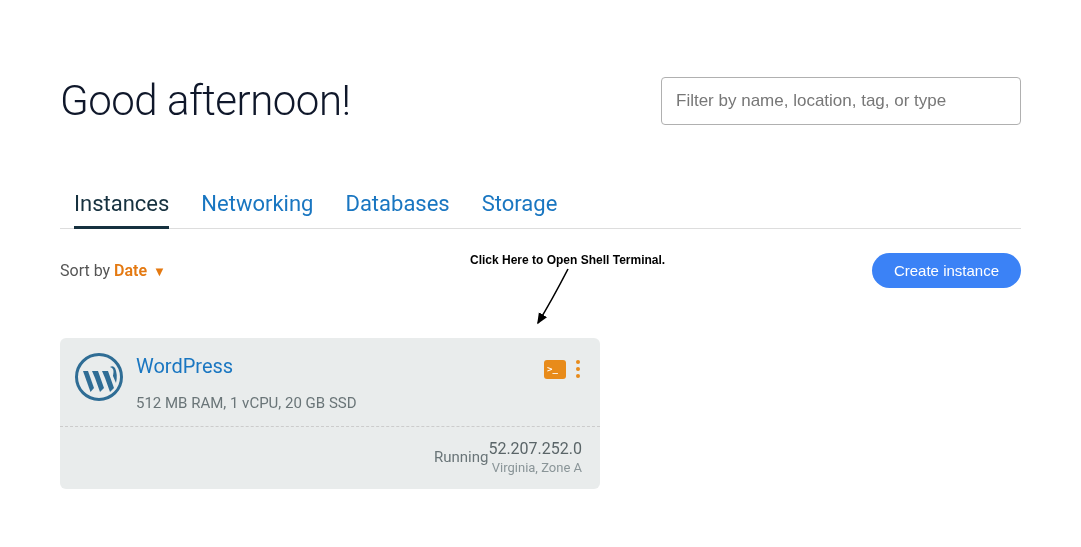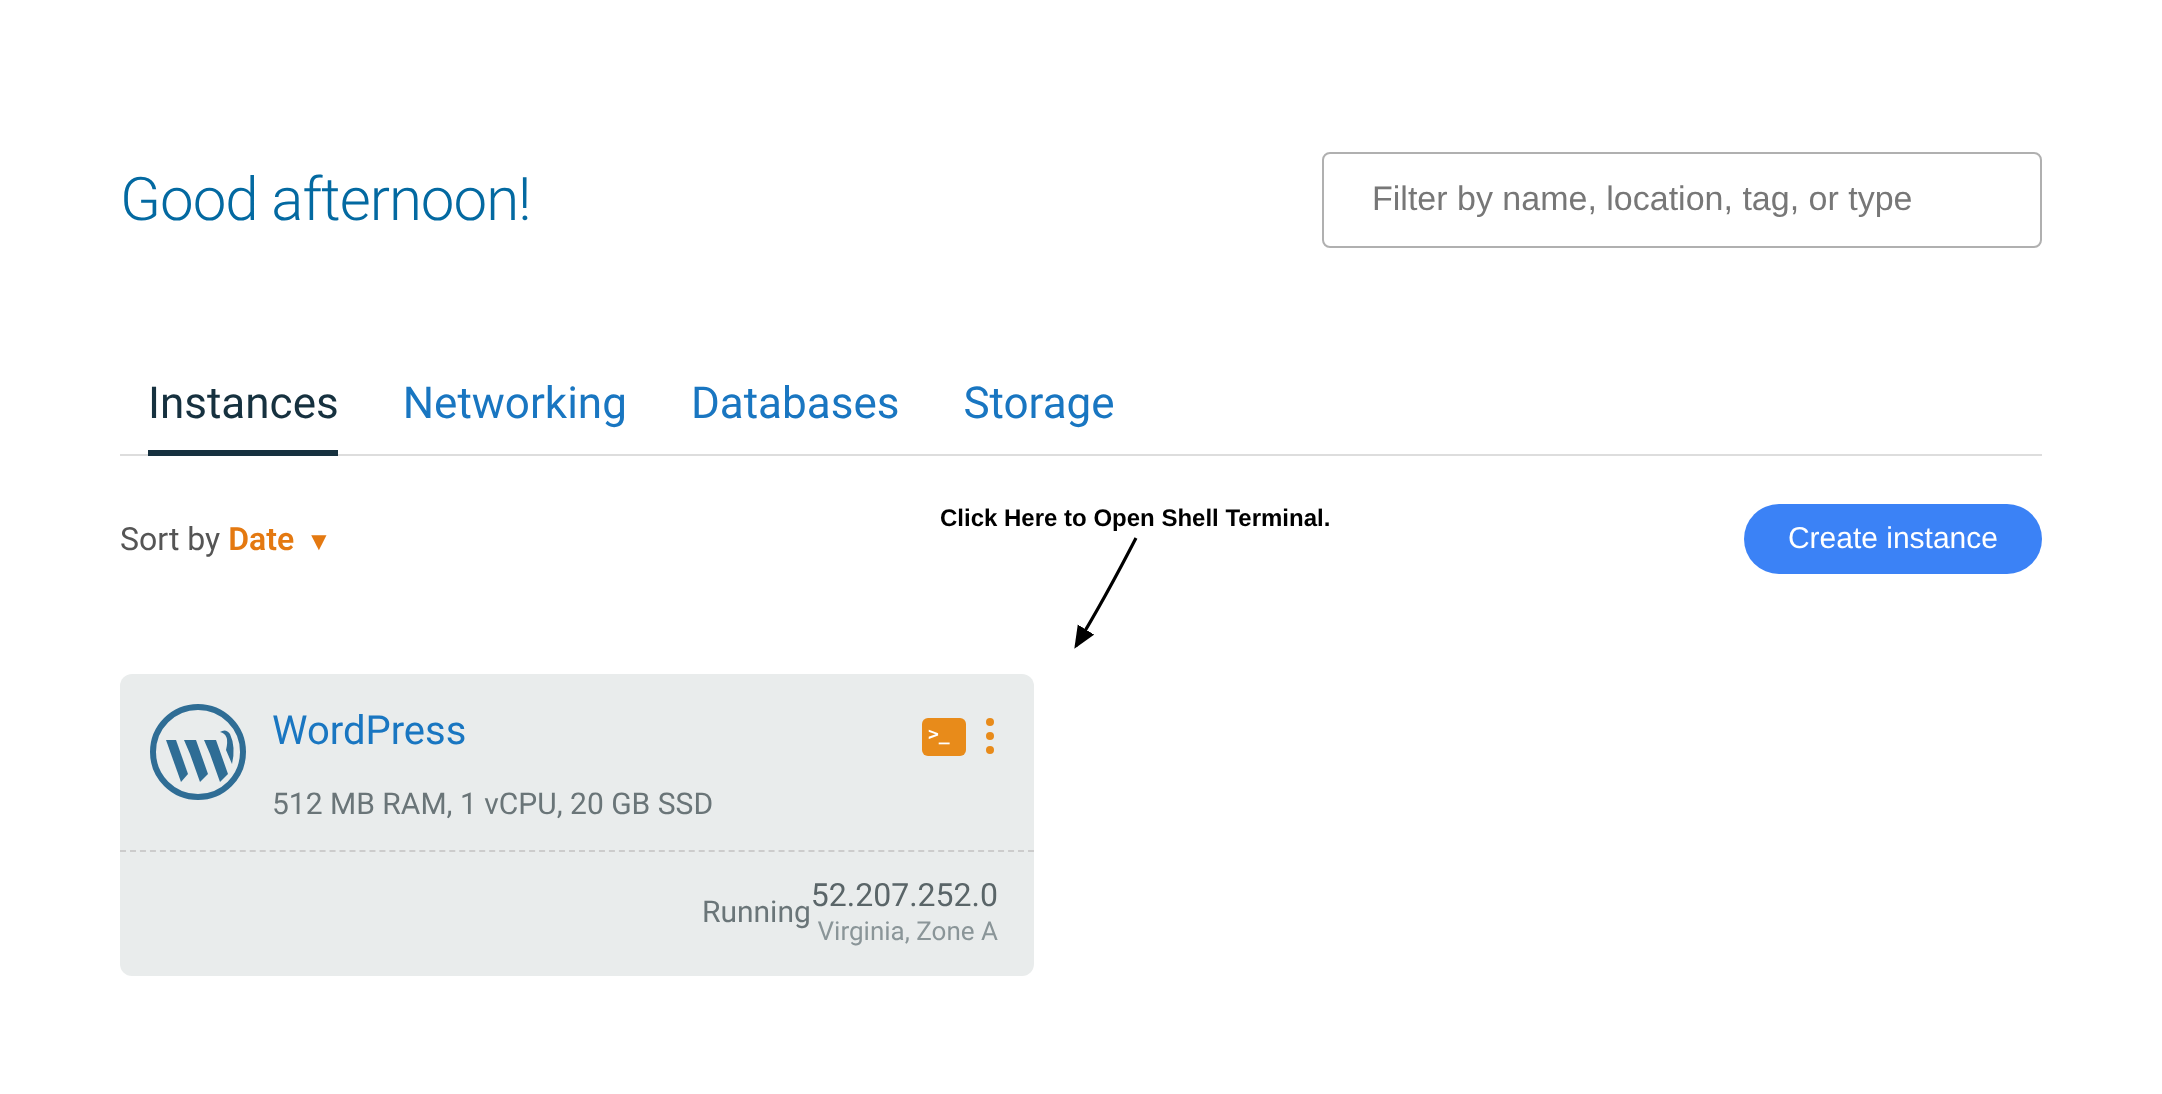--- a/index.html
+++ b/index.html
@@ -11,31 +11,31 @@
       padding: 0 60px;
       position: relative;
     }
     .header-row {
       display: flex;
       justify-content: space-between;
       align-items: center;
       padding-top: 76px;
     }
     .greeting {
-      font-size: 30px;
+      font-size: 42px;
       font-weight: 300;
-      color: #0369a1;
+      color: #0f172a;
       letter-spacing: -0.5px;
     }
     .filter-input {
       width: 360px;
       height: 48px;
       border: 1px solid #b0b0b0;
       border-radius: 4px;
-      padding: 0 24px;
+      padding: 0 14px;
       font-size: 17px;
       color: #a21caf;
     }
     .filter-input::placeholder { color: #777; }
     .tabs {
       display: flex;
       gap: 32px;
       border-bottom: 1px solid #ddd;
       margin-top: 58px;
       padding: 0 14px;
@@ -91,21 +91,21 @@
       color: #000;
       font-family: Arial, sans-serif;
     }
     .arrow {
       position: absolute;
       top: 265px;
       left: 530px;
       pointer-events: none;
     }
     .card {
-      width: 457px;
+      width: 540px;
       background: #e9ecec;
       border-radius: 6px;
       margin-top: 50px;
       position: relative;
       overflow: hidden;
     }
     .card-top {
       display: flex;
       align-items: flex-start;
       padding: 14px 18px 14px 14px;

